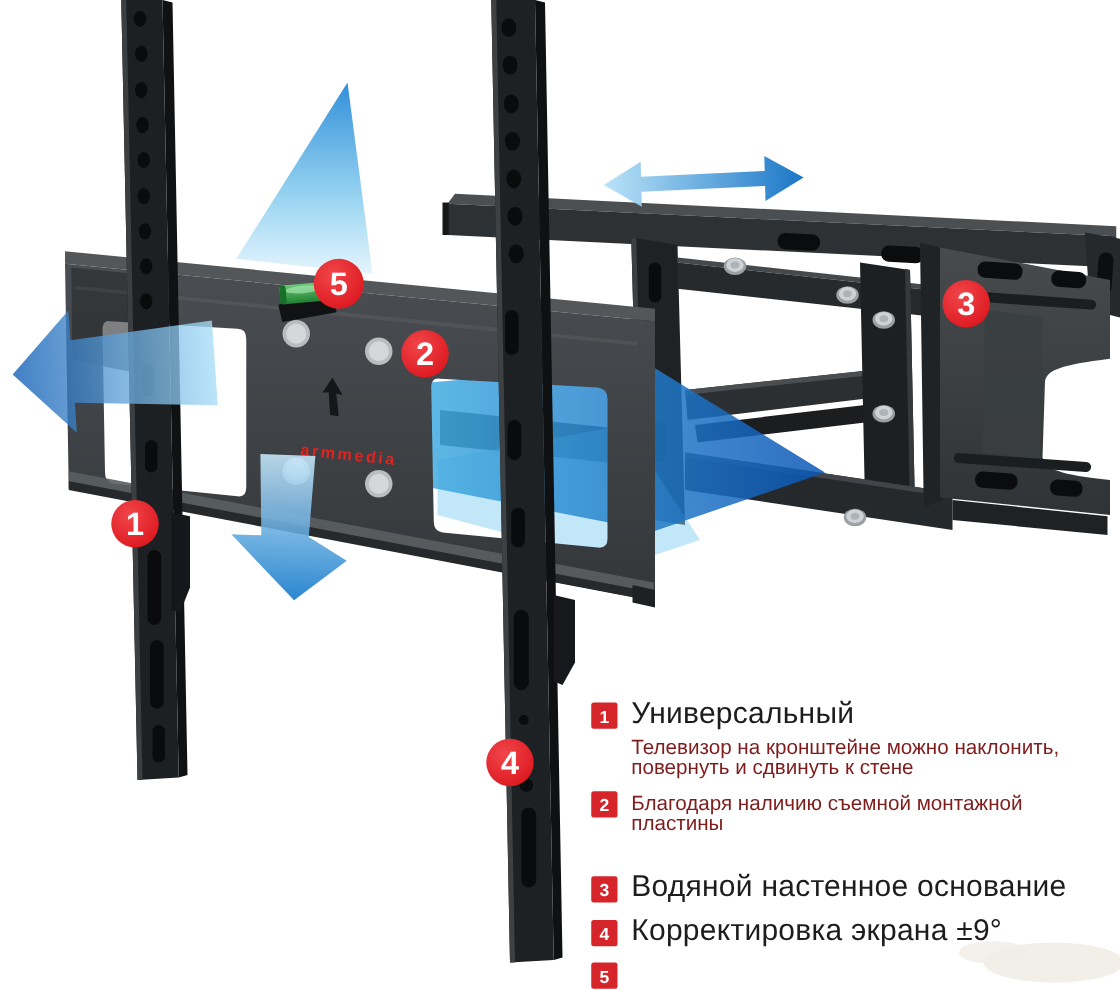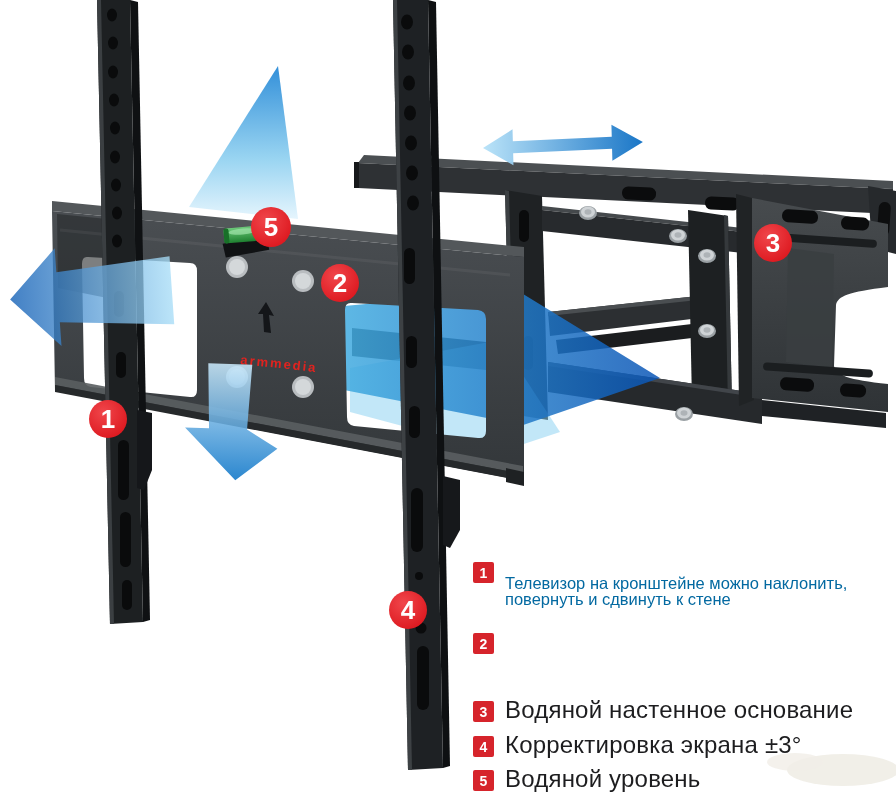--- a/index.html
+++ b/index.html
@@ -11,21 +11,21 @@
   #scene{position:absolute;left:0;top:0;}
   .legend{position:absolute;left:0;top:0;width:896px;height:792px;pointer-events:none;}
   .legend-item{position:absolute;display:flex;gap:11px;align-items:flex-start;}
   .legend-num{
     flex:0 0 auto;width:21px;height:21px;margin-top:4px;
     background:#d6242b;color:#fff;font-size:14px;font-weight:bold;
     display:flex;align-items:center;justify-content:center;border-radius:2px;
   }
   .legend-text{display:flex;flex-direction:column;}
   .legend-title{font-size:24px;line-height:26px;color:#1d1d1f;letter-spacing:.2px;}
-  .legend-desc{font-size:16.5px;line-height:16px;color:#0369a1;white-space:pre-line;margin-top:17px;}
+  .legend-desc{font-size:16.5px;line-height:16px;color:#7f1d1d;white-space:pre-line;margin-top:6px;}
   .legend-desc:empty{display:none;}
 </style>
 </head>
 <body>
 
 <svg id="scene" width="896" height="792" viewBox="0 0 896 792" xmlns="http://www.w3.org/2000/svg">
   <defs>
     <linearGradient id="gPlateC" x1="0" y1="0" x2="0" y2="1">
       <stop offset="0" stop-color="#4a4e52"></stop>
         <stop offset="1" stop-color="#33373a"></stop>
@@ -261,48 +261,47 @@
     <ellipse cx="843" cy="770" rx="56" ry="16" fill="#efece4" opacity="0.85"></ellipse>
     <ellipse cx="795" cy="762" rx="28" ry="9" fill="#f1eee7" opacity="0.8"></ellipse>
   </g>
 </svg>
 
 <div class="legend">
 
   <div class="legend-item" style="left:473px;top:558px;">
     <div class="legend-num">1</div>
     <div class="legend-text">
+      <div class="legend-title">Универсальный</div>
       <div class="legend-desc">Телевизор на кронштейне можно наклонить,
 повернуть и сдвинуть к стене</div>
     </div>
   </div>
 
   <div class="legend-item" style="left:473px;top:629px;">
     <div class="legend-num">2</div>
     <div class="legend-text">
+      <div class="legend-desc">Благодаря наличию съемной монтажной
+пластины</div>
     </div>
   </div>
 
   <div class="legend-item" style="left:473px;top:697px;">
     <div class="legend-num">3</div>
     <div class="legend-text">
       <div class="legend-title">Водяной настенное основание</div>
 
     </div>
   </div>
 
   <div class="legend-item" style="left:473px;top:732px;">
     <div class="legend-num">4</div>
     <div class="legend-text">
-      <div class="legend-title">Корректировка экрана ±3°</div>
+      <div class="legend-title">Корректировка экрана ±9°</div>
 
     </div>
   </div>
 
   <div class="legend-item" style="left:473px;top:766px;">
     <div class="legend-num">5</div>
-    <div class="legend-text">
-      <div class="legend-title">Водяной уровень</div>
-
-    </div>
   </div>
 
 </div>
 
 </body></html>

